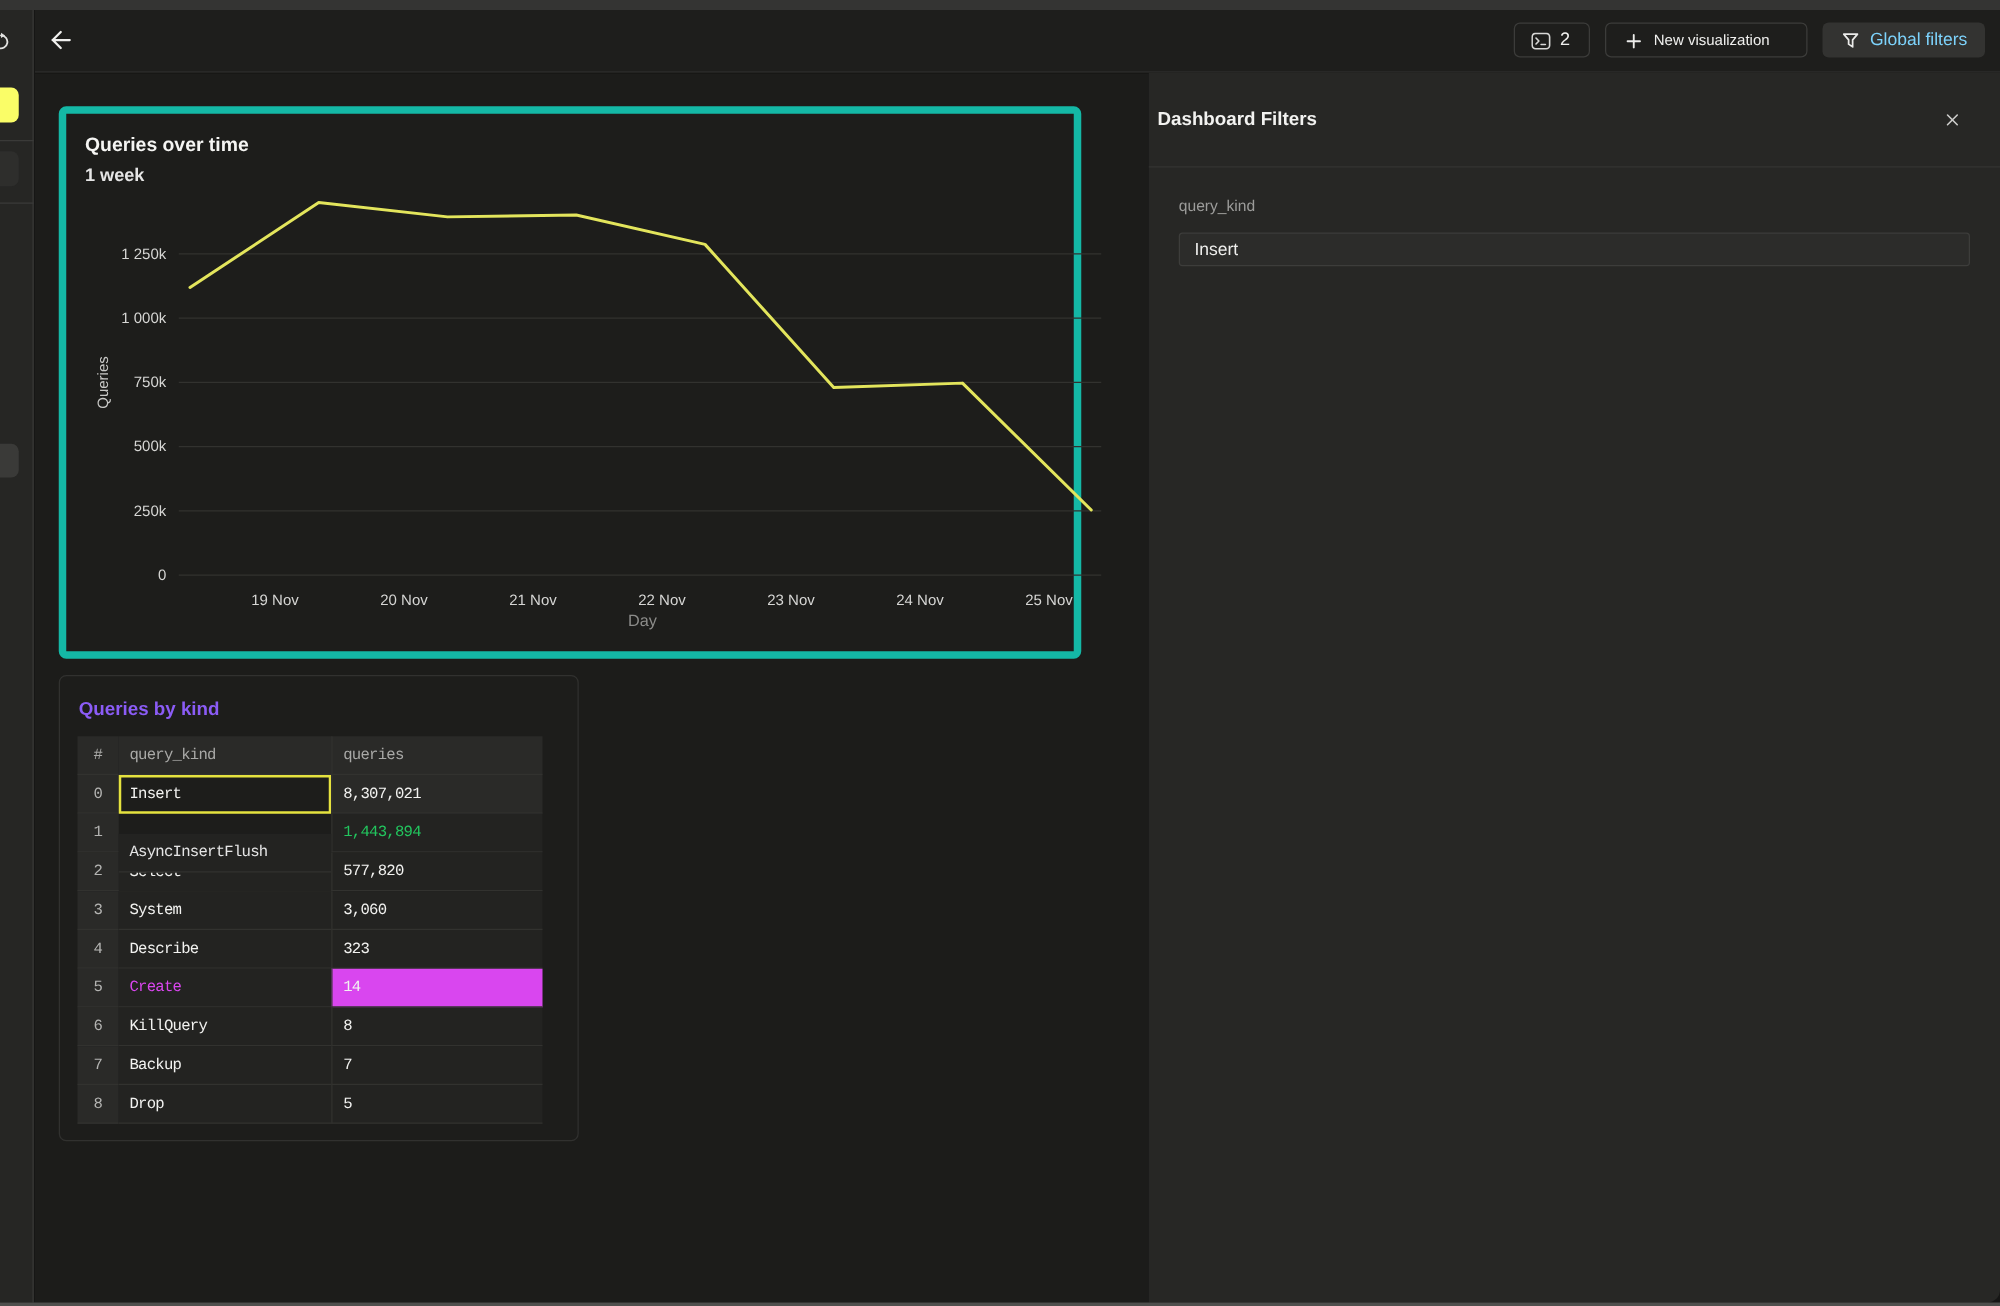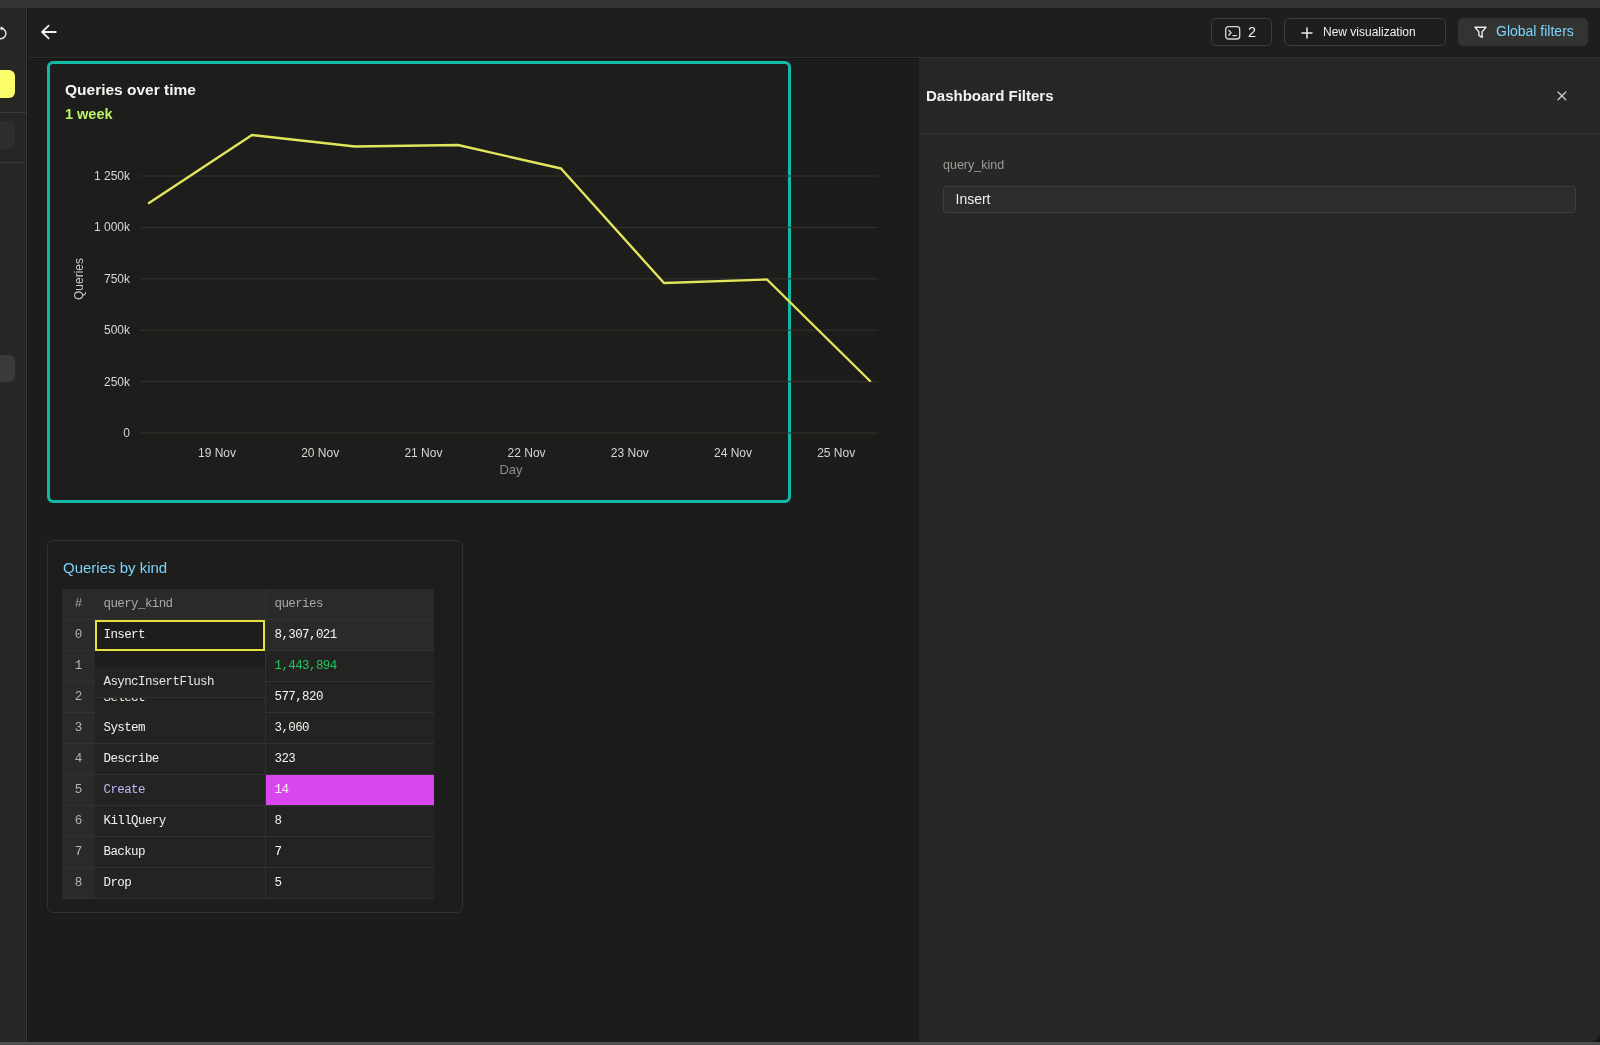--- a/index.html
+++ b/index.html
@@ -48,23 +48,23 @@
     <div class="abs" style="left:1430px;top:10px;width:130px;height:28px;background:#333331;border-radius:5px;">
       <svg class="abs" style="left:16px;top:8px;" width="13" height="13" viewBox="0 0 13 13" fill="none">
         <path d="M1 1.3 H12 L8.1 5.9 V11.5 L4.9 9.3 V5.9 Z" stroke="#ececea" stroke-width="1.4" stroke-linejoin="round"></path>
       </svg>
       <div class="abs" style="left:38px;top:0;width:90px;height:26px;line-height:27px;color:#7dd3fc;font-size:14px;">Global filters</div>
     </div>
   </div>
 
   <div class="abs" style="left:28px;top:59px;width:891px;height:983px;background:#1c1c1a;">
 
-    <div class="abs" style="left:19px;top:2px;width:744px;height:442px;background:#1d1d1b;border:3px solid #14b8a6;border-radius:6px;">
+    <div class="abs" style="left:19px;top:26px;width:818px;height:442px;background:#1d1d1b;border:6px solid #14b8a6;border-radius:6px;">
       <div class="abs" style="left:15px;top:17px;color:#f5f5f3;font-size:15.5px;font-weight:bold;">Queries over time</div>
-      <div class="abs" style="left:15px;top:42px;color:#bef264;font-size:14.5px;font-weight:bold;">1 week</div>
+      <div class="abs" style="left:15px;top:42px;color:#e5e5e5;font-size:14.5px;font-weight:bold;">1 week</div>
       <svg class="abs" style="left:0;top:0;" width="851" height="440" viewBox="0 0 851 440" fill="none">
         <g stroke="#32322f" stroke-width="1">
           <line x1="90" y1="112" x2="828" y2="112"></line>
           <line x1="90" y1="163.4" x2="828" y2="163.4"></line>
           <line x1="90" y1="214.8" x2="828" y2="214.8"></line>
           <line x1="90" y1="266.2" x2="828" y2="266.2"></line>
           <line x1="90" y1="317.6" x2="828" y2="317.6"></line>
           <line x1="90" y1="369" x2="828" y2="369"></line>
         </g>
         <polyline points="99,139 202,71 305,82.5 408,81 511,104.5 614,219 717,215.5 820,317" stroke="#e3e55c" stroke-width="2.4" stroke-linejoin="round" stroke-linecap="round"></polyline>
@@ -84,42 +84,42 @@
           <text x="579.8" y="393">23 Nov</text>
           <text x="683" y="393">24 Nov</text>
           <text x="786.2" y="393">25 Nov</text>
         </g>
         <text x="461" y="410" font-family="Liberation Sans, sans-serif" font-size="13" fill="#8c8c8a" text-anchor="middle">Day</text>
         <text x="33" y="215" font-family="Liberation Sans, sans-serif" font-size="12" fill="#c8c8c6" text-anchor="middle" transform="rotate(-90 33 215)">Queries</text>
       </svg>
     </div>
 
     <div class="abs" style="left:19px;top:481px;width:416px;height:373px;background:#1d1d1b;border:1px solid #31312f;border-radius:6px;">
-      <div class="abs" style="left:15px;top:18px;color:#7dd3fc;font-size:15px;font-weight:normal;">Queries by kind</div>
+      <div class="abs" style="left:15px;top:18px;color:#8b5cf6;font-size:15px;font-weight:bold;">Queries by kind</div>
       <div class="abs" id="tbl" style="left:14px;top:47.5px;width:372px;height:312px;font-family:'Liberation Mono',monospace;font-size:12.5px;letter-spacing:-0.6px;">
         <div class="abs" style="left:0;top:0px;width:32.5px;height:31px;background:#2a2a28;color:#a9a9a7;text-align:center;line-height:31px;border-bottom:1px solid #32322f;">#</div>
         <div class="abs" style="left:32.5px;top:0px;width:170px;height:31px;background:#2a2a28;color:#a9a9a7;line-height:31px;padding-left:9px;border-bottom:1px solid #32322f;">query_kind</div>
         <div class="abs" style="left:202.5px;top:0px;width:169.5px;height:31px;background:#2a2a28;color:#a9a9a7;line-height:31px;padding-left:9px;border-bottom:1px solid #32322f;border-left:1px solid #32322f;">queries</div>
         <div class="abs" style="left:0;top:31px;width:32.5px;height:31px;background:#2a2a28;color:#b4b4b2;text-align:center;line-height:31px;border-bottom:1px solid #32322f;">0</div>
         <div class="abs" style="left:32.5px;top:31px;width:170px;height:31px;background:#1d1d1b;color:#f2f2f0;line-height:27px;padding-left:7px;border:2px solid #e5e23f;">Insert</div>
         <div class="abs" style="left:202.5px;top:31px;width:169.5px;height:31px;background:#2a2a28;color:#f2f2f0;line-height:31px;padding-left:9px;border-bottom:1px solid #32322f;border-left:1px solid #32322f;">8,307,021</div>
         <div class="abs" style="left:0;top:62px;width:32.5px;height:31px;background:#2a2a28;color:#b4b4b2;text-align:center;line-height:31px;border-bottom:1px solid #32322f;">1</div>
         <div class="abs" style="left:32.5px;top:62px;width:170px;height:31px;background:#232321;color:#f2f2f0;line-height:31px;padding-left:9px;border-bottom:1px solid #32322f;margin-top:32px;">Select</div>
         <div class="abs" style="left:202.5px;top:62px;width:169.5px;height:31px;background:#232321;color:#22c55e;line-height:31px;padding-left:9px;border-bottom:1px solid #32322f;border-left:1px solid #32322f;">1,443,894</div>
         <div class="abs" style="left:0;top:93px;width:32.5px;height:31px;background:#2a2a28;color:#b4b4b2;text-align:center;line-height:31px;border-bottom:1px solid #32322f;">2</div>
         <div class="abs" style="left:32.5px;top:78px;width:170px;height:31px;background:#232321;color:#e5e5e5;line-height:31px;padding-left:9px;border-bottom:1px solid #32322f;">AsyncInsertFlush</div>
         <div class="abs" style="left:202.5px;top:93px;width:169.5px;height:31px;background:#232321;color:#f2f2f0;line-height:31px;padding-left:9px;border-bottom:1px solid #32322f;border-left:1px solid #32322f;">577,820</div>
         <div class="abs" style="left:0;top:124px;width:32.5px;height:31px;background:#2a2a28;color:#b4b4b2;text-align:center;line-height:31px;border-bottom:1px solid #32322f;">3</div>
         <div class="abs" style="left:32.5px;top:124px;width:170px;height:31px;background:#232321;color:#f2f2f0;line-height:31px;padding-left:9px;border-bottom:1px solid #32322f;">System</div>
         <div class="abs" style="left:202.5px;top:124px;width:169.5px;height:31px;background:#232321;color:#f2f2f0;line-height:31px;padding-left:9px;border-bottom:1px solid #32322f;border-left:1px solid #32322f;">3,060</div>
         <div class="abs" style="left:0;top:155px;width:32.5px;height:31px;background:#2a2a28;color:#b4b4b2;text-align:center;line-height:31px;border-bottom:1px solid #32322f;">4</div>
         <div class="abs" style="left:32.5px;top:155px;width:170px;height:31px;background:#232321;color:#f2f2f0;line-height:31px;padding-left:9px;border-bottom:1px solid #32322f;">Describe</div>
         <div class="abs" style="left:202.5px;top:155px;width:169.5px;height:31px;background:#232321;color:#f2f2f0;line-height:31px;padding-left:9px;border-bottom:1px solid #32322f;border-left:1px solid #32322f;">323</div>
         <div class="abs" style="left:0;top:186px;width:32.5px;height:31px;background:#2a2a28;color:#b4b4b2;text-align:center;line-height:31px;border-bottom:1px solid #32322f;">5</div>
-        <div class="abs" style="left:32.5px;top:186px;width:170px;height:31px;background:#232321;color:#c4b5fd;line-height:31px;padding-left:9px;border-bottom:1px solid #32322f;">Create</div>
+        <div class="abs" style="left:32.5px;top:186px;width:170px;height:31px;background:#232321;color:#d946ef;line-height:31px;padding-left:9px;border-bottom:1px solid #32322f;">Create</div>
         <div class="abs" style="left:202.5px;top:186px;width:169.5px;height:31px;background:#d946ef;color:#f2f2f0;line-height:31px;padding-left:9px;border-bottom:1px solid #32322f;border-left:1px solid #32322f;">14</div>
         <div class="abs" style="left:0;top:217px;width:32.5px;height:31px;background:#2a2a28;color:#b4b4b2;text-align:center;line-height:31px;border-bottom:1px solid #32322f;">6</div>
         <div class="abs" style="left:32.5px;top:217px;width:170px;height:31px;background:#232321;color:#f2f2f0;line-height:31px;padding-left:9px;border-bottom:1px solid #32322f;">KillQuery</div>
         <div class="abs" style="left:202.5px;top:217px;width:169.5px;height:31px;background:#232321;color:#f2f2f0;line-height:31px;padding-left:9px;border-bottom:1px solid #32322f;border-left:1px solid #32322f;">8</div>
         <div class="abs" style="left:0;top:248px;width:32.5px;height:31px;background:#2a2a28;color:#b4b4b2;text-align:center;line-height:31px;border-bottom:1px solid #32322f;">7</div>
         <div class="abs" style="left:32.5px;top:248px;width:170px;height:31px;background:#232321;color:#f2f2f0;line-height:31px;padding-left:9px;border-bottom:1px solid #32322f;">Backup</div>
         <div class="abs" style="left:202.5px;top:248px;width:169.5px;height:31px;background:#232321;color:#f2f2f0;line-height:31px;padding-left:9px;border-bottom:1px solid #32322f;border-left:1px solid #32322f;">7</div>
         <div class="abs" style="left:0;top:279px;width:32.5px;height:31px;background:#2a2a28;color:#b4b4b2;text-align:center;line-height:31px;border-bottom:1px solid #32322f;">8</div>
         <div class="abs" style="left:32.5px;top:279px;width:170px;height:31px;background:#232321;color:#f2f2f0;line-height:31px;padding-left:9px;border-bottom:1px solid #32322f;">Drop</div>
         <div class="abs" style="left:202.5px;top:279px;width:169.5px;height:31px;background:#232321;color:#f2f2f0;line-height:31px;padding-left:9px;border-bottom:1px solid #32322f;border-left:1px solid #32322f;">5</div>

